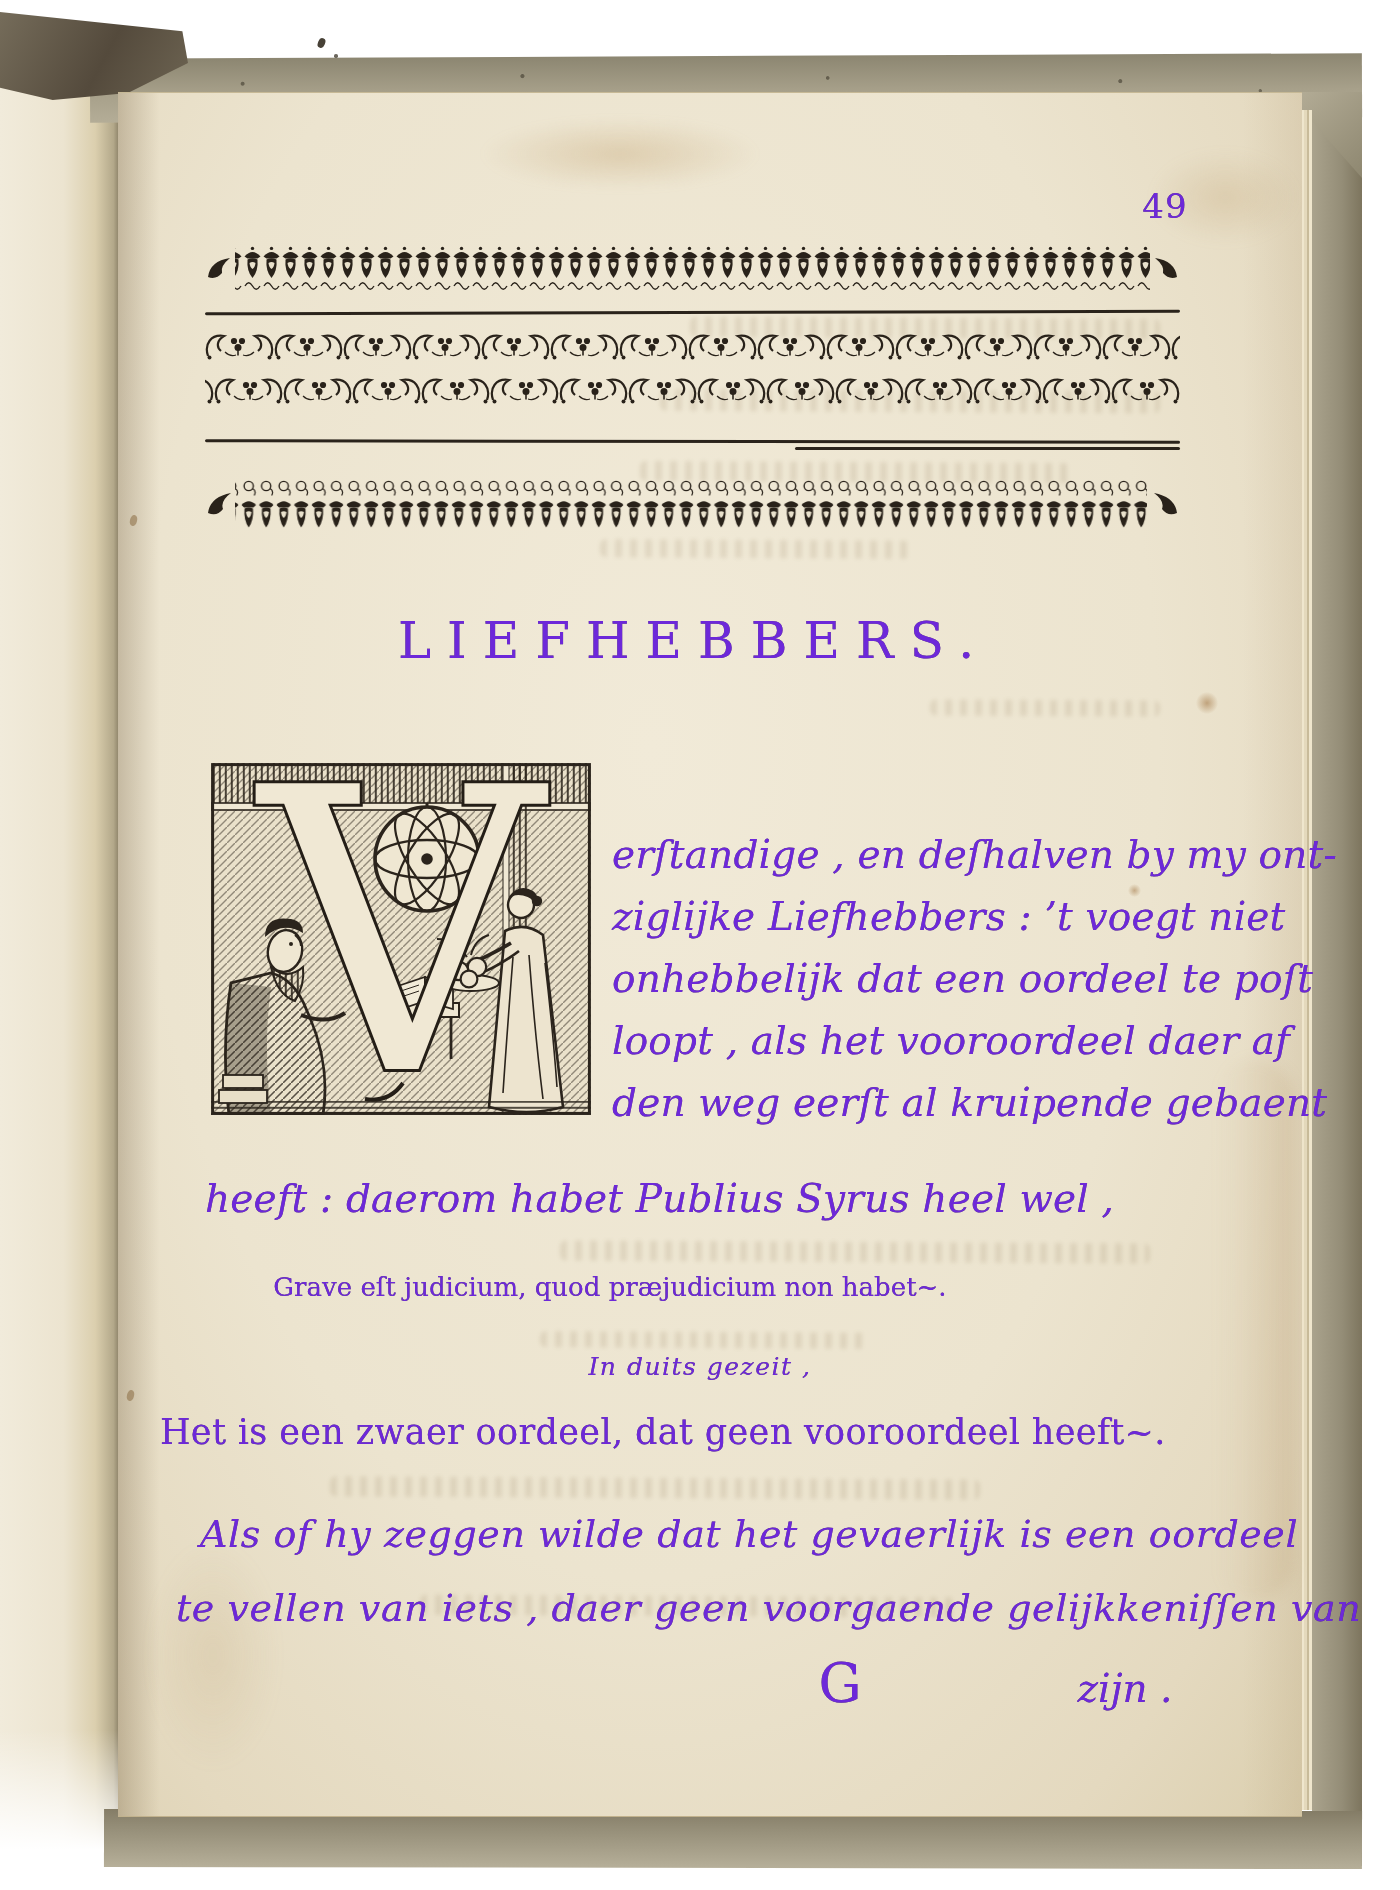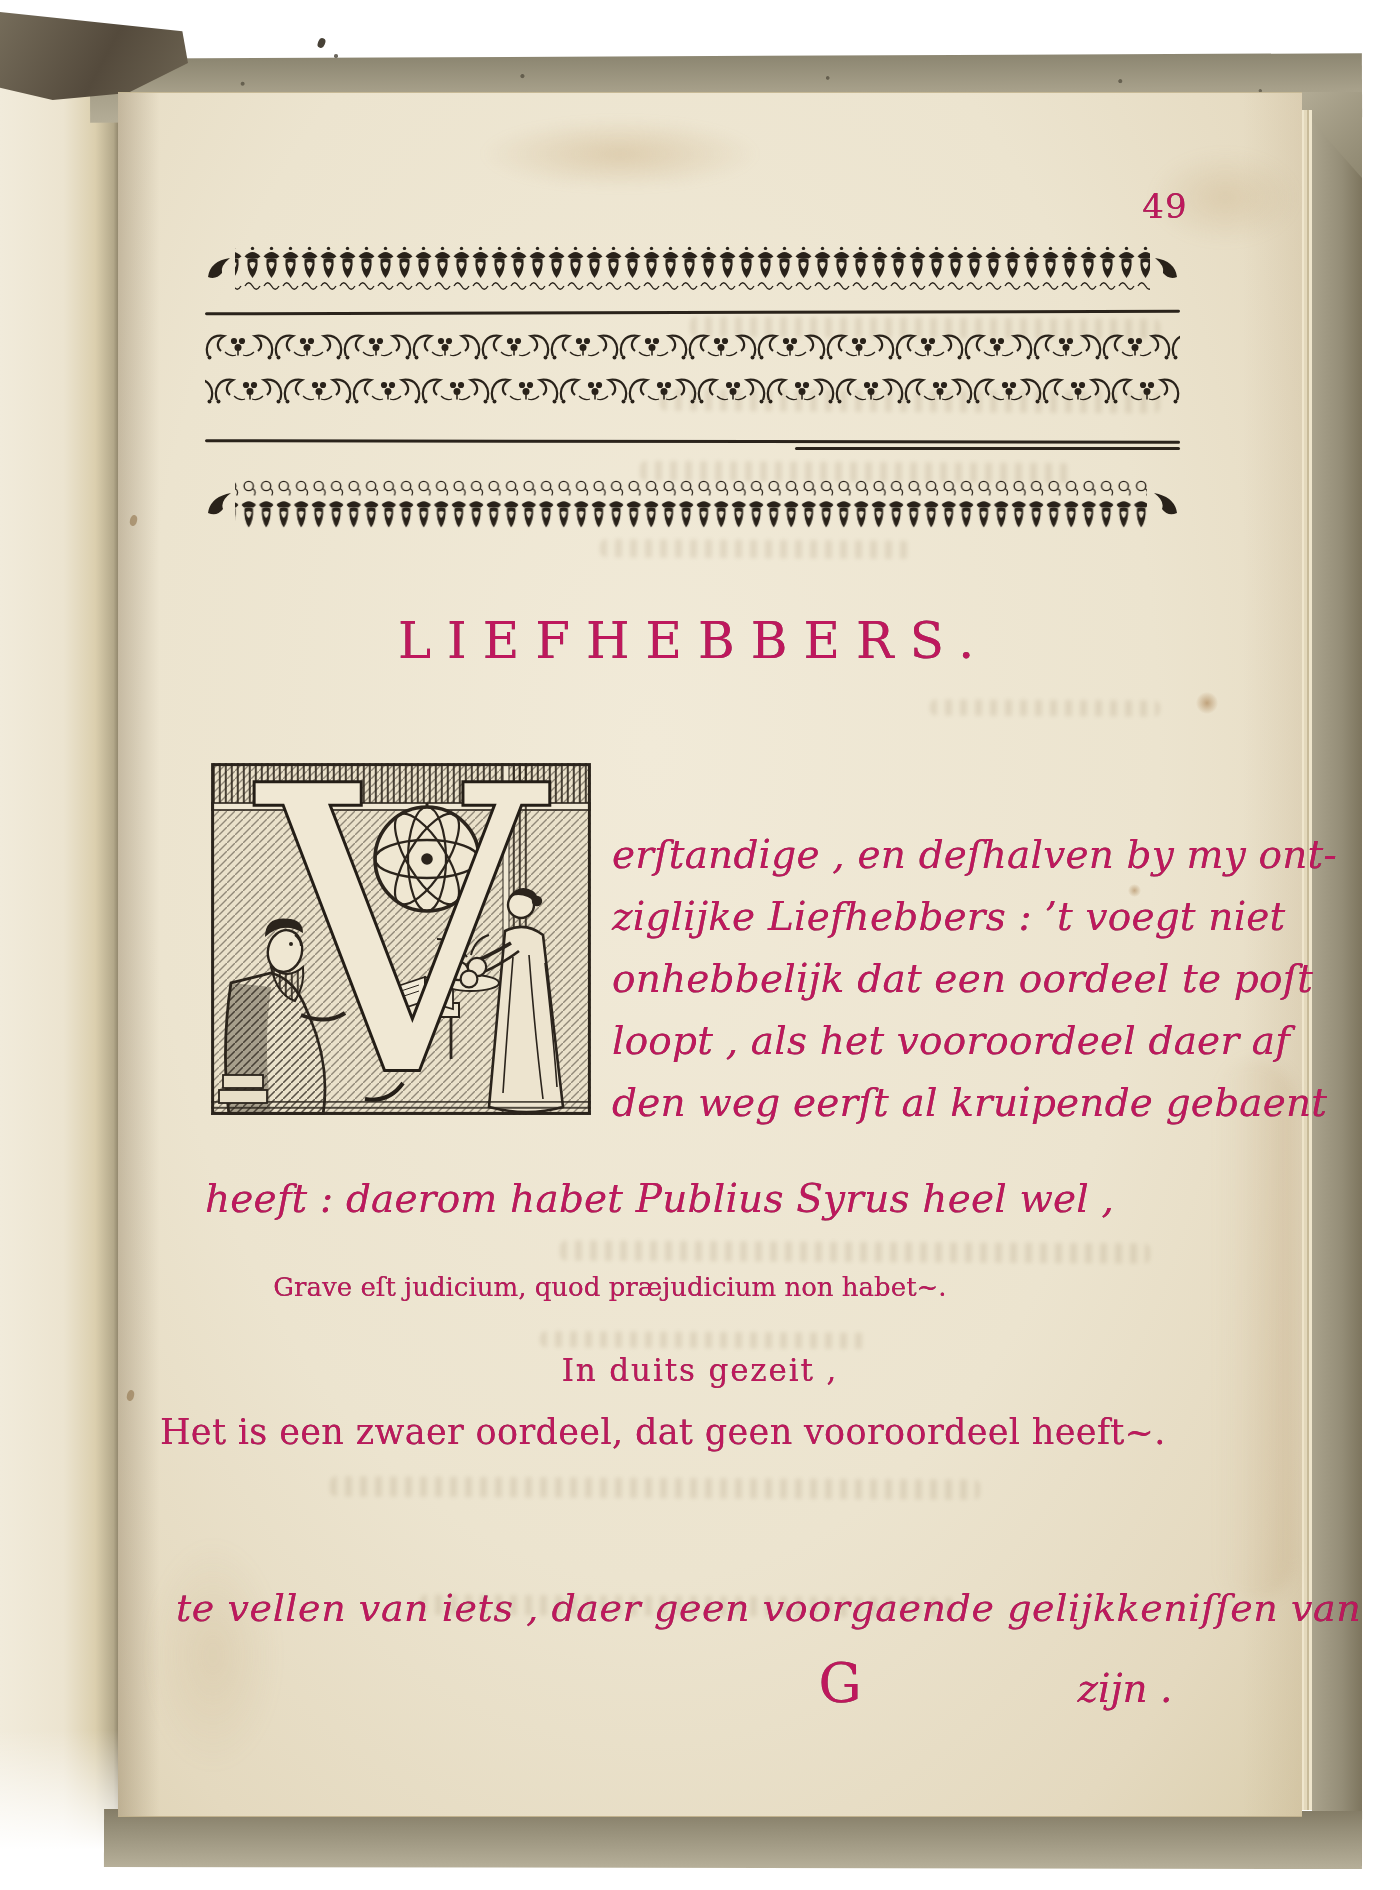--- a/index.html
+++ b/index.html
@@ -53,26 +53,26 @@
   .stain{border-radius:50%;}
   .sew{width:7px;height:11px;background:#8a6b42;opacity:.55;border-radius:45%;transform:rotate(14deg);}
   .fleck{background:#474136;border-radius:45%;}
 
   
   .pagenum{font-size:34px;letter-spacing:1px;}
   .head-small{font-size:45px;text-align:center;display:flex;justify-content:center;align-items:flex-end;gap:6px;}
   .head-large{font-size:50px;letter-spacing:.32em;text-indent:.16em;text-align:center;white-space:nowrap;}
   .pline{font-size:39px;font-style:italic;height:62px;white-space:nowrap;letter-spacing:.2px;}
   .latin{font-size:26px;text-align:center;white-space:nowrap;}
-  .introl{font-size:31px;text-align:center;white-space:nowrap;letter-spacing:.06em;}
+  .introl{font-size:25px;font-style:italic;text-align:center;white-space:nowrap;letter-spacing:.06em;}
   .dutchq{font-size:35px;text-align:center;white-space:nowrap;letter-spacing:.01em;}
   .closing{font-size:38px;font-style:italic;white-space:nowrap;letter-spacing:.015em;}
   .sigg{font-size:54px;}
   .catchw{font-size:39px;font-style:italic;}
-  .inktxt{color:#be185d;text-shadow:0 0 .6px rgba(43,36,28,.7);}
+  .inktxt{color:#6d28d9;text-shadow:0 0 .6px rgba(43,36,28,.7);}
 
   .orn{display:block;}
   .rule{background:#2a231b;height:3px;border-radius:2px;}
 </style>
 </head>
 <body>
 
 <div id="scene">
 
   <div class="abs facing-page"></div>
@@ -264,18 +264,19 @@
     <div class="pline inktxt">onhebbelijk dat een oordeel te poſt</div>
     <div class="pline inktxt">loopt , als het vooroordeel daer af</div>
     <div class="pline inktxt">den weg eerſt al kruipende gebaent</div>
   </div>
   <div class="abs ct pline inktxt" style="left:205px;top:1176px">heeft :  daerom habet Publius Syrus heel wel ,</div>
 
   <div class="abs ct latin inktxt" style="left:150px;top:1272px;width:920px">Grave eſt judicium, quod præjudicium non habet~.</div>
   <div class="abs ct introl inktxt" style="left:450px;top:1352px;width:500px">In duits gezeit ,</div>
   <div class="abs ct dutchq inktxt" style="left:160px;top:1412px;width:900px">Het is een zwaer oordeel, dat geen vooroordeel heeft~.</div>
 
+  <div class="abs ct closing inktxt" style="left:200px;top:1512px">Als of hy zeggen wilde dat het gevaerlijk is een oordeel</div>
   <div class="abs ct closing inktxt" style="left:176px;top:1586px">te vellen van iets , daer geen voorgaende gelijkkeniſſen van</div>
 
   <div class="abs ct sigg inktxt" style="left:800px;top:1652px;width:80px;text-align:center">G</div>
   <div class="abs ct catchw inktxt" style="left:1055px;top:1666px;width:140px;text-align:center">zijn .</div>
 
 </div>
 
 </body></html>

